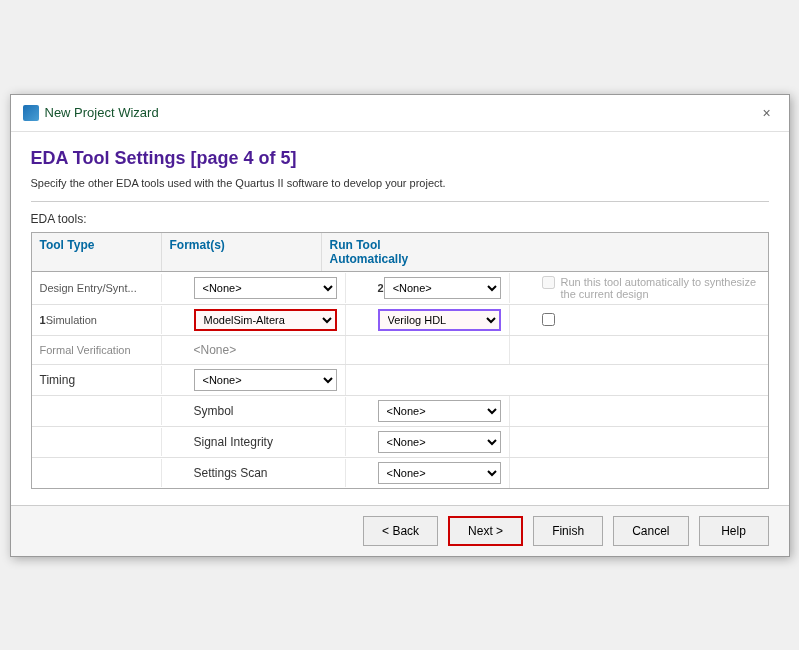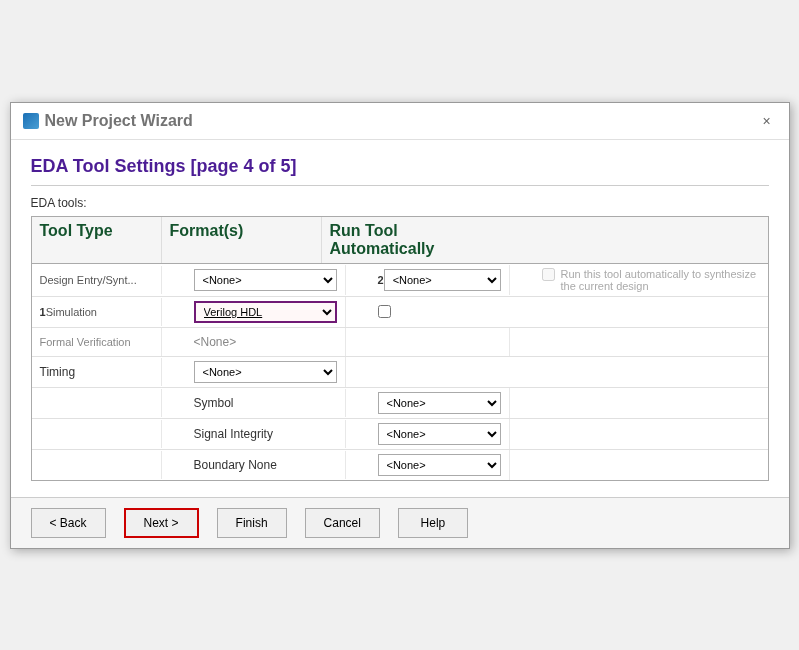--- a/index.html
+++ b/index.html
@@ -35,23 +35,22 @@
       align-items: center;
       gap: 6px;
     }
     .title-bar-icon {
       width: 16px;
       height: 16px;
       background: linear-gradient(135deg, #1a6fb5, #4a9fd4);
       border-radius: 2px;
     }
     .title-bar-text {
-      font-size: 16px;
-      color: #737373;
-      font-weight: bold;
+      font-size: 13px;
+      color: #14532d;
     }
     .close-btn {
       width: 20px;
       height: 20px;
       cursor: pointer;
       display: flex;
       align-items: center;
       justify-content: center;
       font-size: 14px;
       color: #666;
@@ -87,23 +86,23 @@
       width: 100%;
     }
     .table-header {
       display: grid;
       grid-template-columns: 130px 160px 140px 1fr;
       background: #f5f5f5;
       border-bottom: 1px solid #aaa;
     }
     .th {
       padding: 5px 8px;
-      font-size: 16px;
+      font-size: 12px;
       font-weight: 600;
-      color: #14532d;
+      color: #0369a1;
       border-right: 1px solid #ddd;
     }
     .th:last-child { border-right: none; }
     .table-row {
       display: grid;
       grid-template-columns: 130px 160px 140px 1fr;
       border-bottom: 1px solid #e0e0e0;
       align-items: center;
       min-height: 28px;
       gap: 24px;
@@ -133,23 +132,22 @@
     }
     .select-wrapper {
       width: 100%;
       position: relative;
     }
     .highlighted-select select {
       border: 2px solid #cc0000;
       background: #fff8f8;
     }
     .highlighted-select-2 select {
-      border: 2px solid #701a75;
+      border: 2px solid #8b5cf6;
       background: #fff8f8;
-      text-decoration: underline;
     }
     .simulation-row {
       background: #fff;
     }
     .run-tool-cell {
       display: flex;
       align-items: flex-start;
       gap: 6px;
       padding: 4px 8px;
       font-size: 11px;
@@ -162,21 +160,22 @@
     .run-tool-text {
       font-size: 11px;
     }
     .disabled-text {
       color: #aaa;
     }
     .footer {
       border-top: 1px solid #ccc;
       padding: 10px 20px;
       display: flex;
-      gap: 18px;
+      justify-content: flex-end;
+      gap: 10px;
       background: #f5f5f5;
     }
     .btn {
       padding: 6px 18px;
       font-size: 12px;
       border: 1px solid #aaa;
       background: #f0f0f0;
       cursor: pointer;
       min-width: 70px;
       text-align: center;
@@ -202,20 +201,21 @@
   <div class="title-bar">
     <div class="title-bar-left">
       <div class="title-bar-icon"></div>
       <span class="title-bar-text">New Project Wizard</span>
     </div>
     <div class="close-btn">×</div>
   </div>
 
   <div class="content">
     <div class="page-title">EDA Tool Settings [page 4 of 5]</div>
+    <div class="subtitle">Specify the other EDA tools used with the Quartus II software to develop your project.</div>
     <hr class="divider">
     <div class="section-label">EDA tools:</div>
 
     <div class="table-container">
 
       <div class="table-header">
         <div class="th">Tool Type</div>
         <div class="th">Format(s)</div>
         <div class="th">Run Tool Automatically</div>
       </div>
@@ -244,20 +244,29 @@
           <input type="checkbox" disabled="" style="">
           <span class="run-tool-text disabled-text">Run this tool automatically to synthesize the current design</span>
         </div>
       </div>
 
       <div class="table-row simulation-row">
         <div class="td td-type">
           <span class="annotation-1">1 </span>
           <span>Simulation</span>
         </div>
+        <div class="td highlighted-select">
+          <div class="select-wrapper">
+            <select>
+              <option>ModelSim-Altera</option>
+              <option>&lt;None&gt;</option>
+              <option>ModelSim</option>
+            </select>
+          </div>
+        </div>
         <div class="td highlighted-select-2">
           <div class="select-wrapper">
             <select>
               <option>Verilog HDL</option>
               <option>VHDL</option>
               <option>SystemVerilog</option>
             </select>
           </div>
         </div>
         <div class="run-tool-cell">
@@ -316,21 +325,21 @@
               <option>&lt;None&gt;</option>
             </select>
           </div>
         </div>
         <div class="td"></div>
       </div>
 
       <div class="table-row">
         <div class="td"></div>
         <div class="td">
-          <span>Boundary None</span>
+          <span>Settings Scan</span>
         </div>
         <div class="td">
           <div class="select-wrapper">
             <select>
               <option>&lt;None&gt;</option>
             </select>
           </div>
         </div>
         <div class="td"></div>
       </div>

